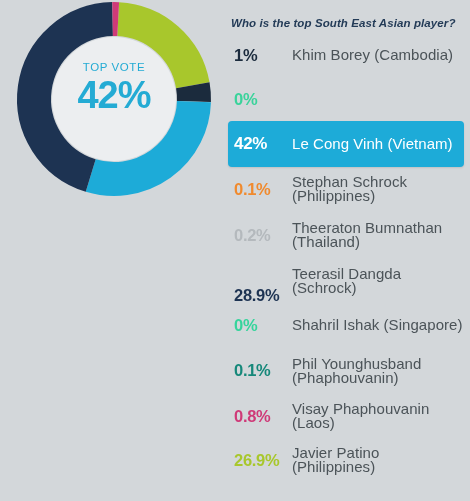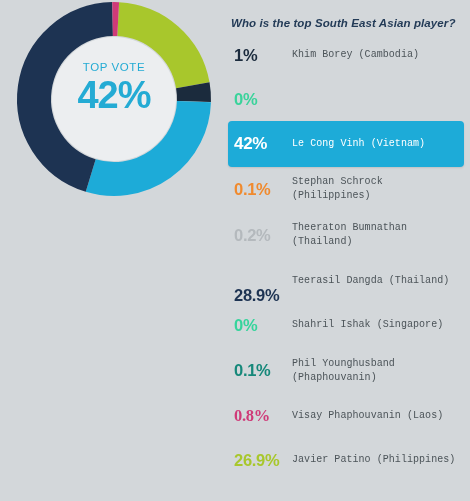--- a/index.html
+++ b/index.html
@@ -88,25 +88,24 @@
   }
   .option-pct {
     width: 58px;
     flex: 0 0 58px;
     font-size: 16.5px;
     font-weight: bold;
     letter-spacing: -0.3px;
   }
   .option-name {
     flex: 1 1 auto;
-    font-size: 10px;
+    font-size: 15px;
     color: #4b5358;
     line-height: 14px;
     letter-spacing: 0.05px;
-    font-family: Liberation Mono, monospace;
   }
   .option-row.selected .option-pct { color: #ffffff; font-size: 17px; }
   .option-row.selected .option-name { color: #ffffff; }
 </style>
 </head>
 <body>
 
 <div id="widget">
 
   <div id="chart-area">
@@ -152,32 +151,32 @@
         <div class="option-row" style="height: 44px;">
           <div class="option-pct" style="color: rgb(240, 138, 46);">0.1%</div>
           <div class="option-name">Stephan Schrock (Philippines)</div>
         </div>
         <div class="option-row" style="height: 48px;">
           <div class="option-pct" style="color: rgb(180, 185, 189);">0.2%</div>
           <div class="option-name">Theeraton Bumnathan (Thailand)</div>
         </div>
         <div class="option-row" style="height: 44px;">
           <div class="option-pct" style="color: rgb(29, 51, 82); margin-top: 28px;">28.9%</div>
-          <div class="option-name">Teerasil Dangda (Thailand)</div>
+          <div class="option-name">Teerasil Dangda (Schrock)</div>
         </div>
         <div class="option-row" style="height: 44px;">
           <div class="option-pct" style="color: rgb(54, 212, 156);">0%</div>
           <div class="option-name">Shahril Ishak (Singapore)</div>
         </div>
         <div class="option-row" style="height: 47px;">
           <div class="option-pct" style="color: rgb(22, 136, 122);">0.1%</div>
           <div class="option-name">Phil Younghusband (Phaphouvanin)</div>
         </div>
         <div class="option-row" style="height: 44px;">
-          <div class="option-pct" style="color: rgb(207, 58, 120); font-family: Liberation Serif, serif;">0.8%</div>
+          <div class="option-pct" style="color: rgb(207, 58, 120);">0.8%</div>
           <div class="option-name">Visay Phaphouvanin (Laos)</div>
         </div>
         <div class="option-row" style="height: 44px;">
           <div class="option-pct" style="color: rgb(168, 199, 44);">26.9%</div>
           <div class="option-name">Javier Patino (Philippines)</div>
         </div>
       </div>
   </div>
 
 </div>

